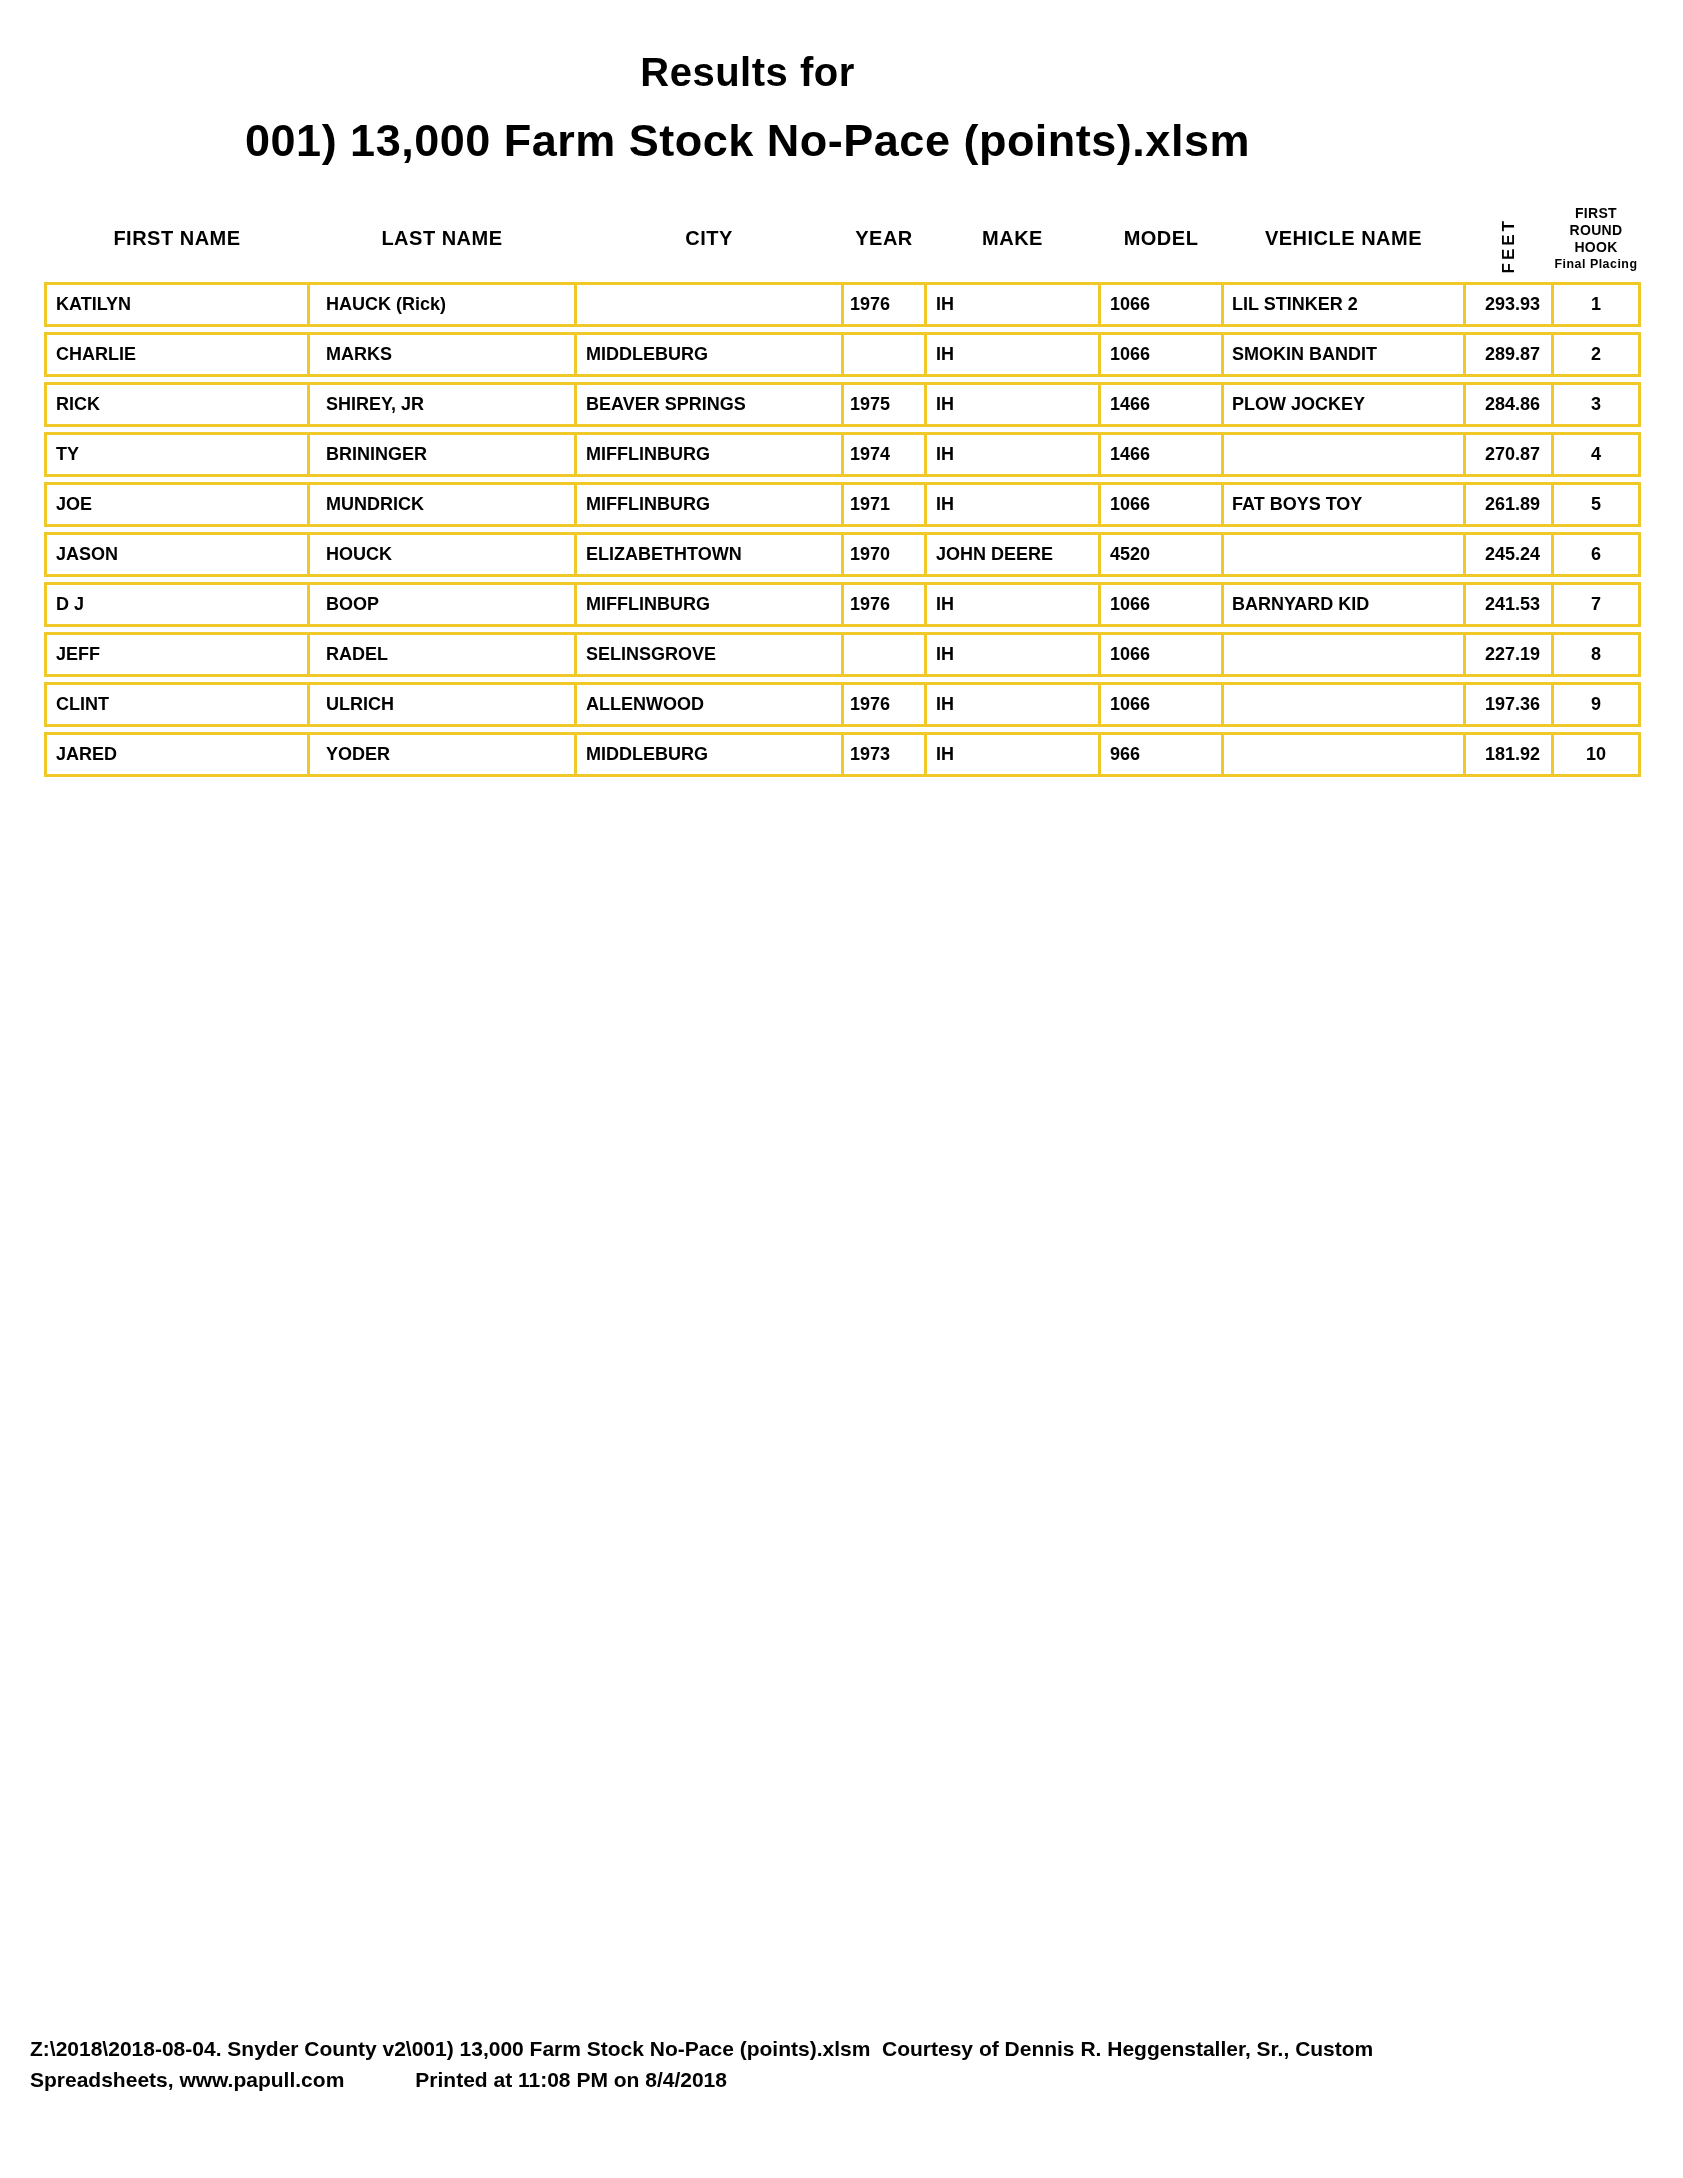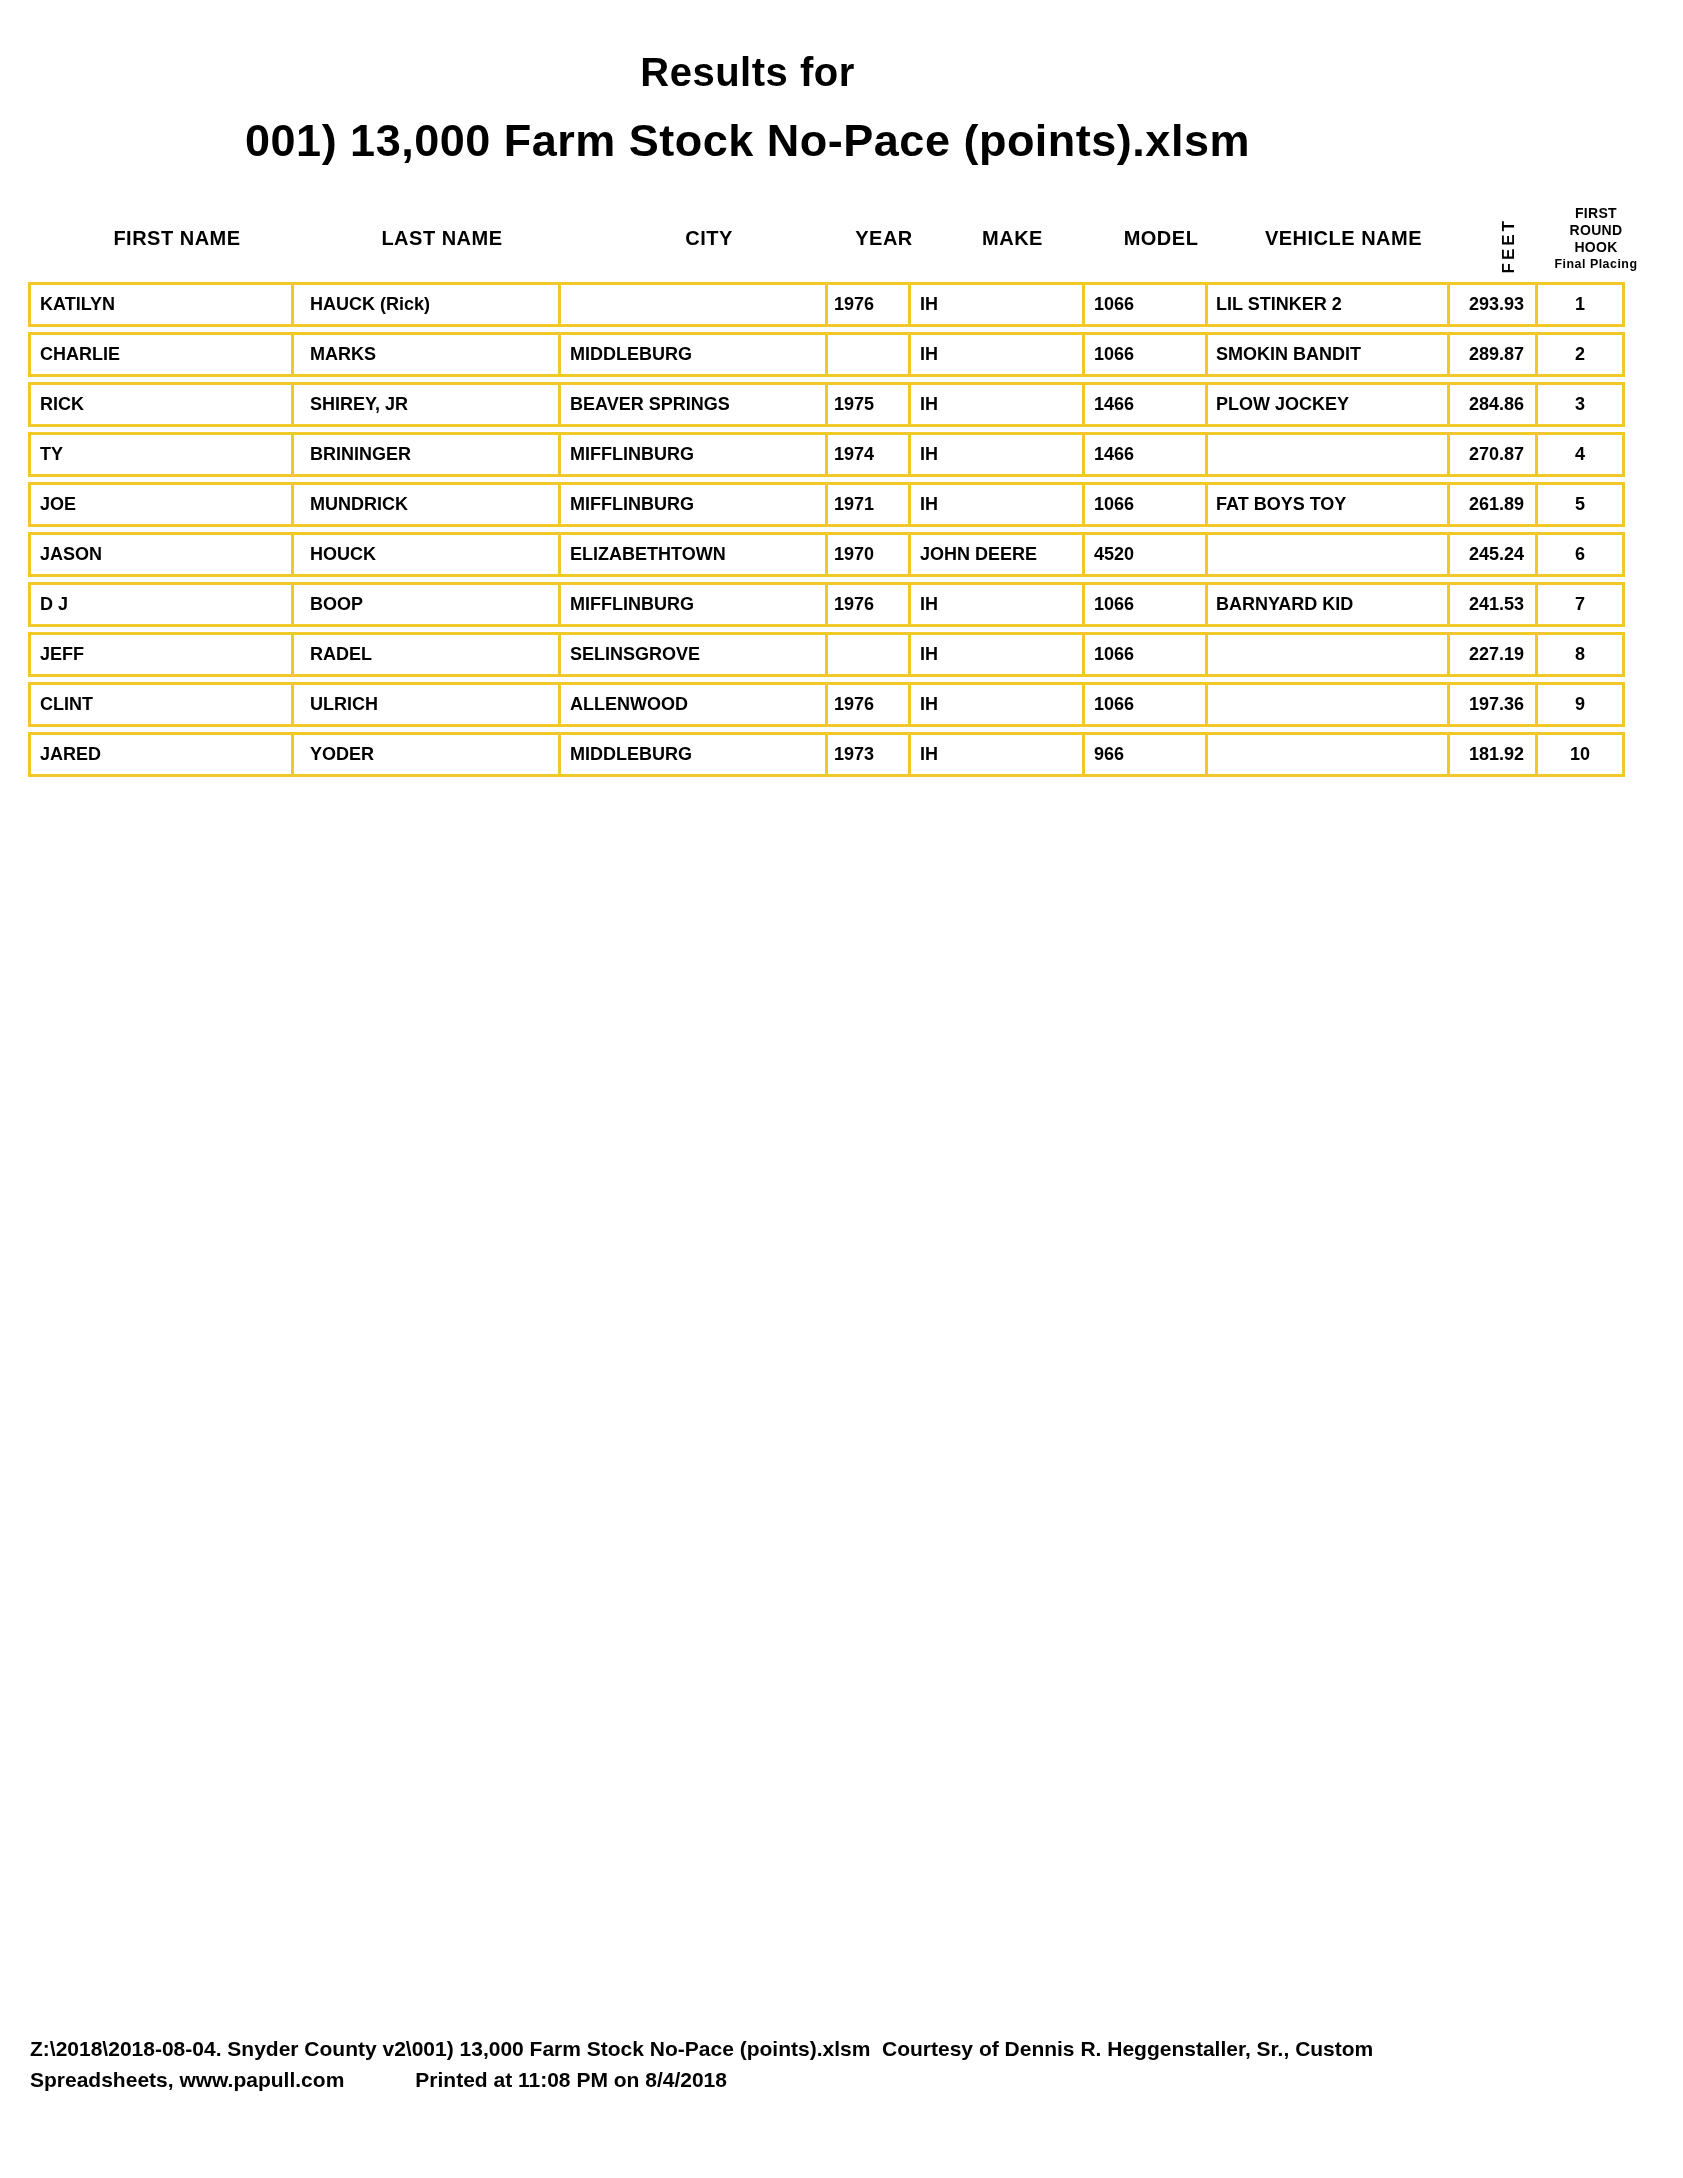--- a/index.html
+++ b/index.html
@@ -33,21 +33,21 @@
   .h-place   { width:90px;  margin-left:-3px; }
   .feet-rot {
     writing-mode:vertical-rl; transform:rotate(180deg);
     font-size:17px; letter-spacing:3px;
   }
   .hook-block { display:flex; flex-direction:column; justify-content:center; line-height:17px; }
   .hook-l1, .hook-l2 { font-size:14px; letter-spacing:0.3px; }
   .hook-l3 { font-size:12.4px; }
 
   
-  .tbody { position:absolute; left:28px; top:282px; width:1598px; }
+  .tbody { position:absolute; left:44px; top:282px; width:1598px; }
   .trow { display:flex; margin-bottom:5px; }
   .cell {
     border:3px solid #F0C929; height:45px; background:#ffffff;
     display:flex; align-items:center; font-size:18px; padding:0 9px;
     white-space:nowrap; overflow:hidden;
   }
   .trow .cell + .cell { margin-left:-3px; }
   .c-first   { width:266px; }
   .c-last    { width:270px;padding-left:16px; }
   .c-city    { width:270px; }

